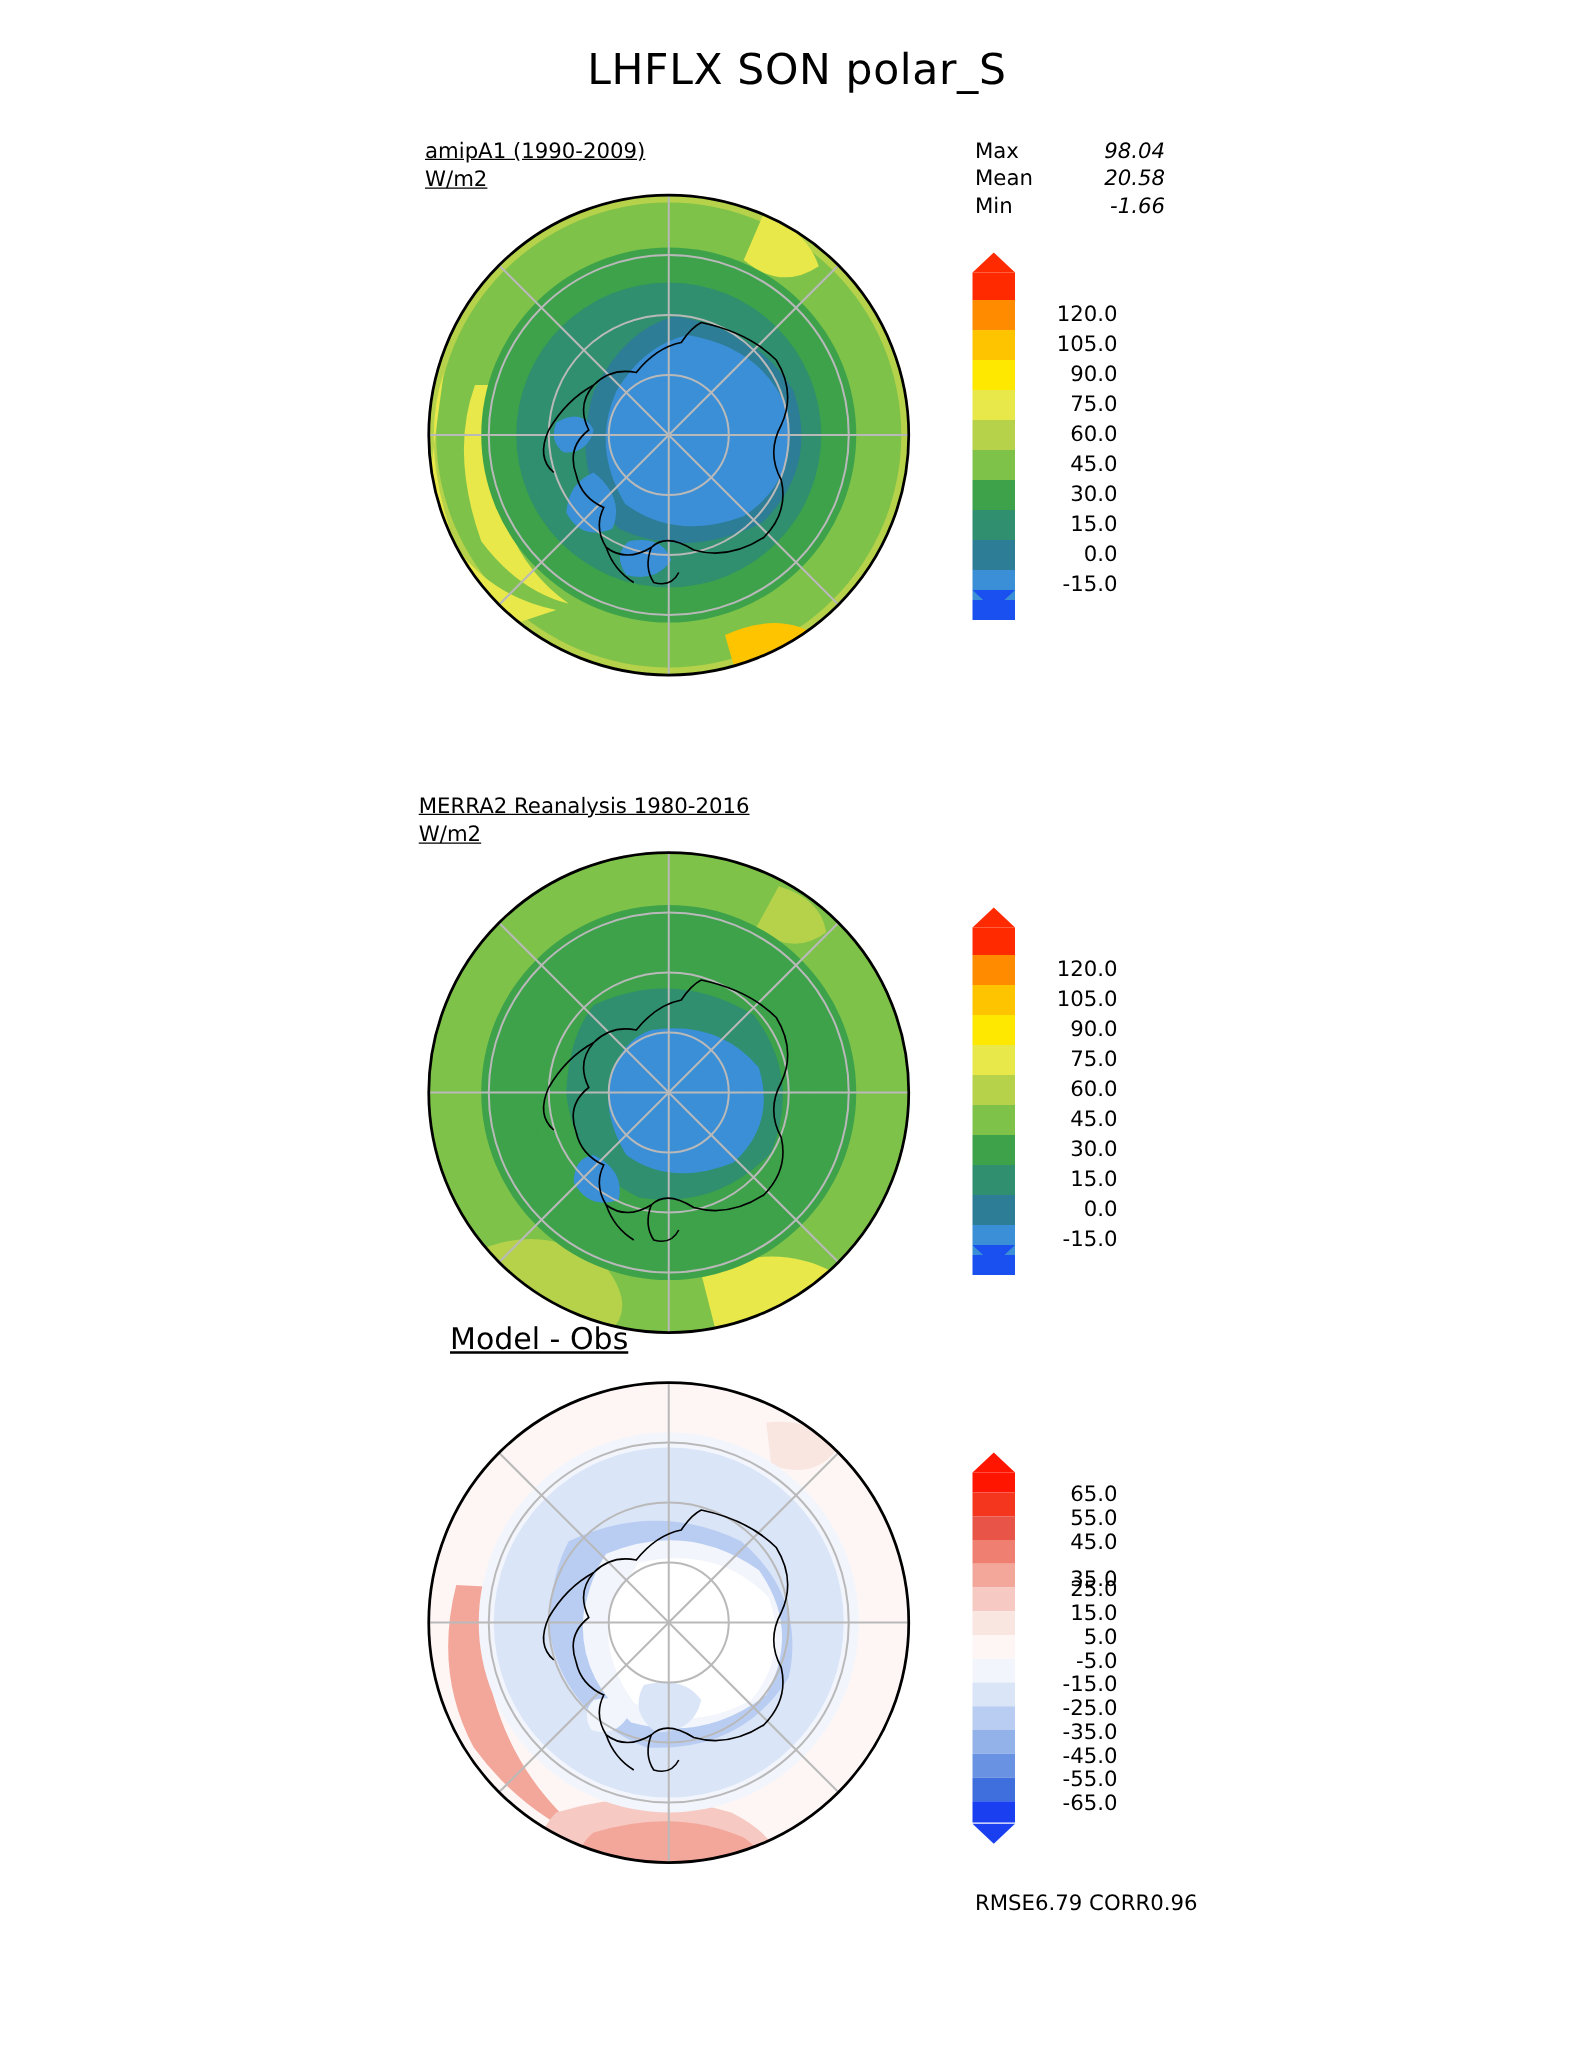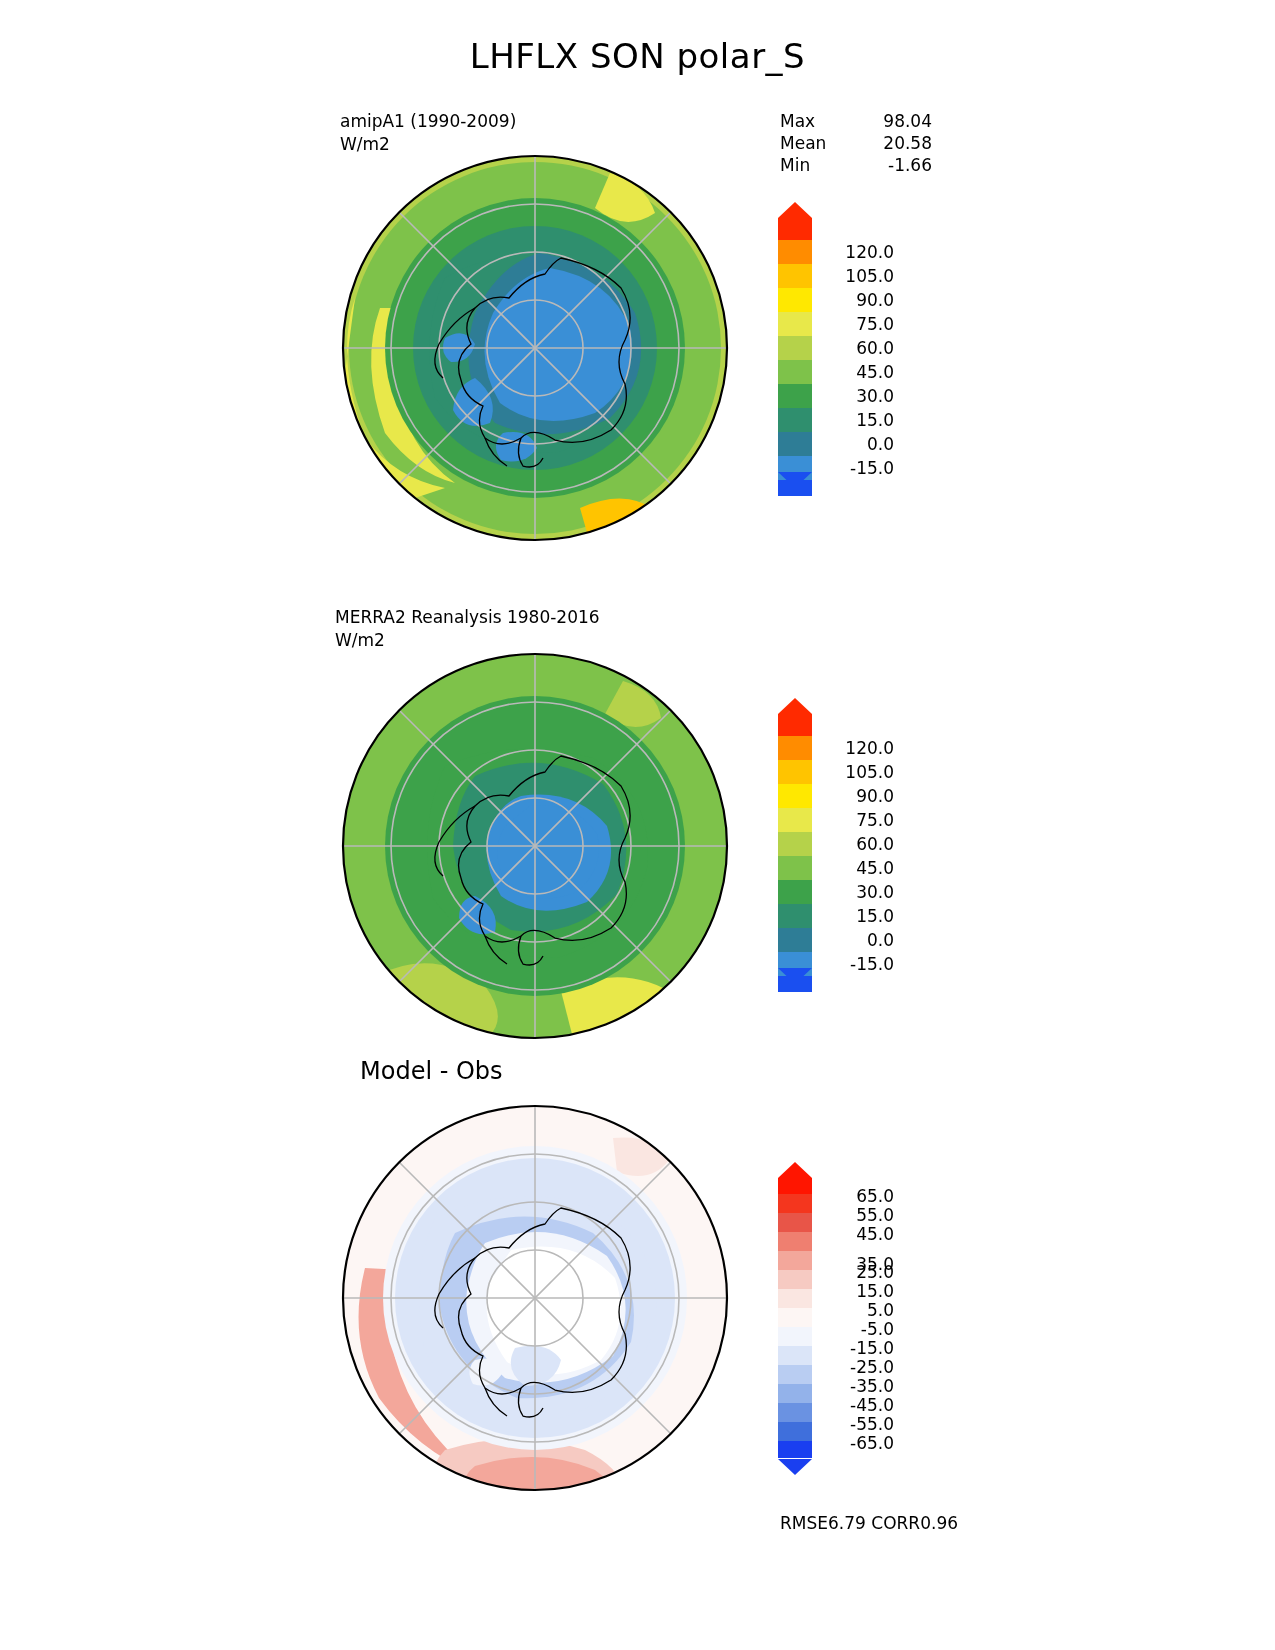--- a/index.html
+++ b/index.html
@@ -27,20 +27,21 @@
   .panel {
     position: absolute;
     left: 0;
     width: 1275px;
   }
   .panel-header {
     position: absolute;
     font-size: 17px;
     line-height: 23px;
     white-space: pre;
+    text-decoration: underline;
   }
   .panel-header.centered {
     text-align: left;
     font-size: 24px;
   }
   .map-wrap {
     position: absolute;
   }
   .stats {
     position: absolute;
@@ -52,20 +53,21 @@
     white-space: pre;
   }
   .stats .lbl {
     display: inline-block;
     width: 72px;
   }
   .stats .val {
     display: inline-block;
     width: 80px;
     text-align: right;
+    font-style: italic;
   }
   .cbar {
     position: absolute;
   }
   .cbar .bar {
     position: absolute;
     left: 0;
     top: 0;
     width: 34px;
   }
@@ -190,21 +192,21 @@
       <span style="top:120px;">60.0</span>
       <span style="top:144px;">45.0</span>
       <span style="top:168px;">30.0</span>
       <span style="top:192px;">15.0</span>
       <span style="top:216px;">0.0</span>
       <span style="top:240px;">-15.0</span>
     </div>
   </div>
 </div>
 
-<div class="panel" style="top:556px;height:520px;">
+<div class="panel" style="top:584px;height:520px;">
 
   <div class="panel-header" style="left:335px;top:50px;">MERRA2 Reanalysis 1980-2016</div>
   <div class="panel-header" style="left:335px;top:73px;">W/m2</div>
 
   <div class="map-wrap" style="left:325px;top:90px;">
     <svg class="map" width="420" height="400" viewBox="0 0 420 400">
       <defs>
         <clipPath id="clipB">
             <circle cx="210" cy="200" r="192"></circle>
           </clipPath>

